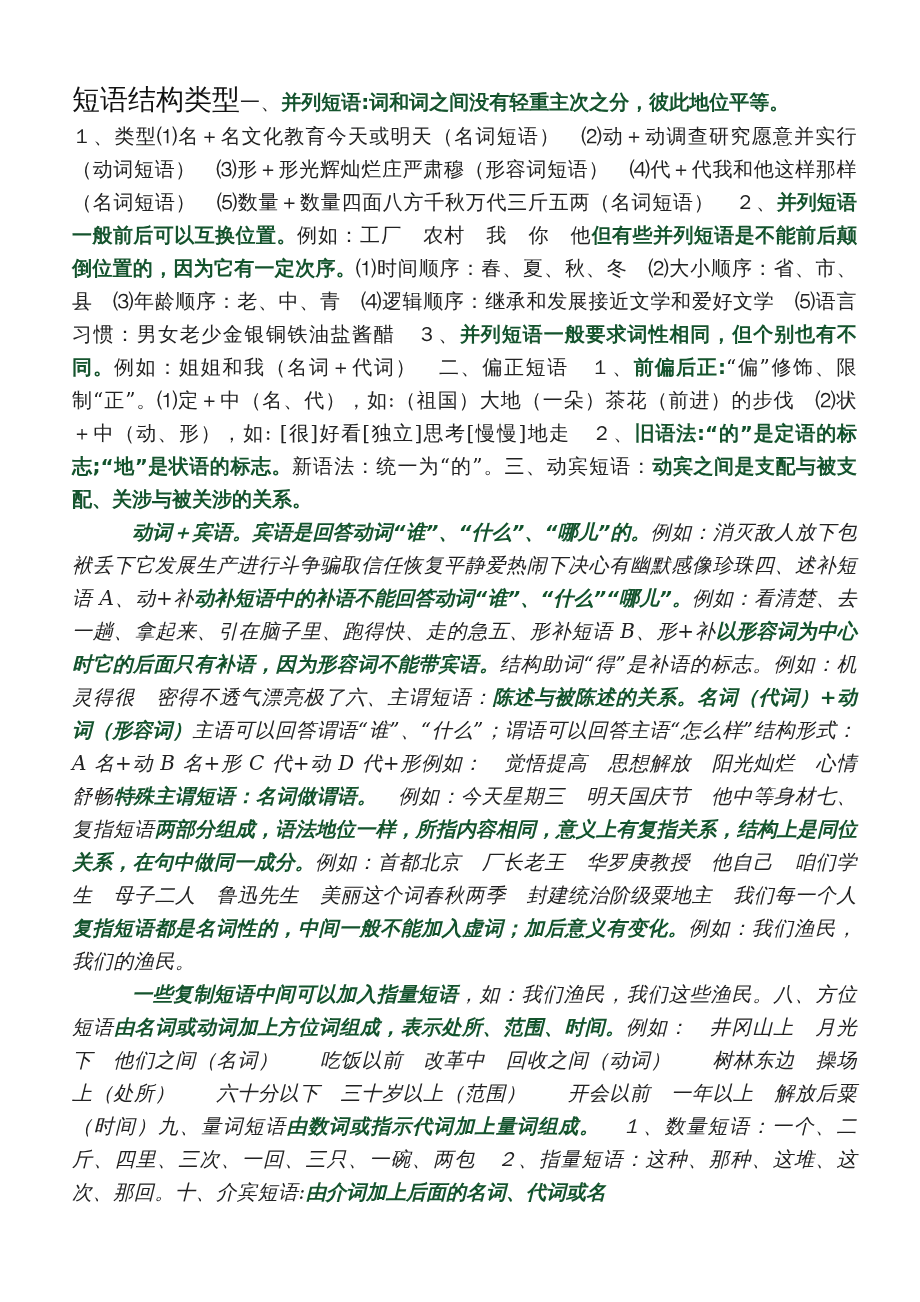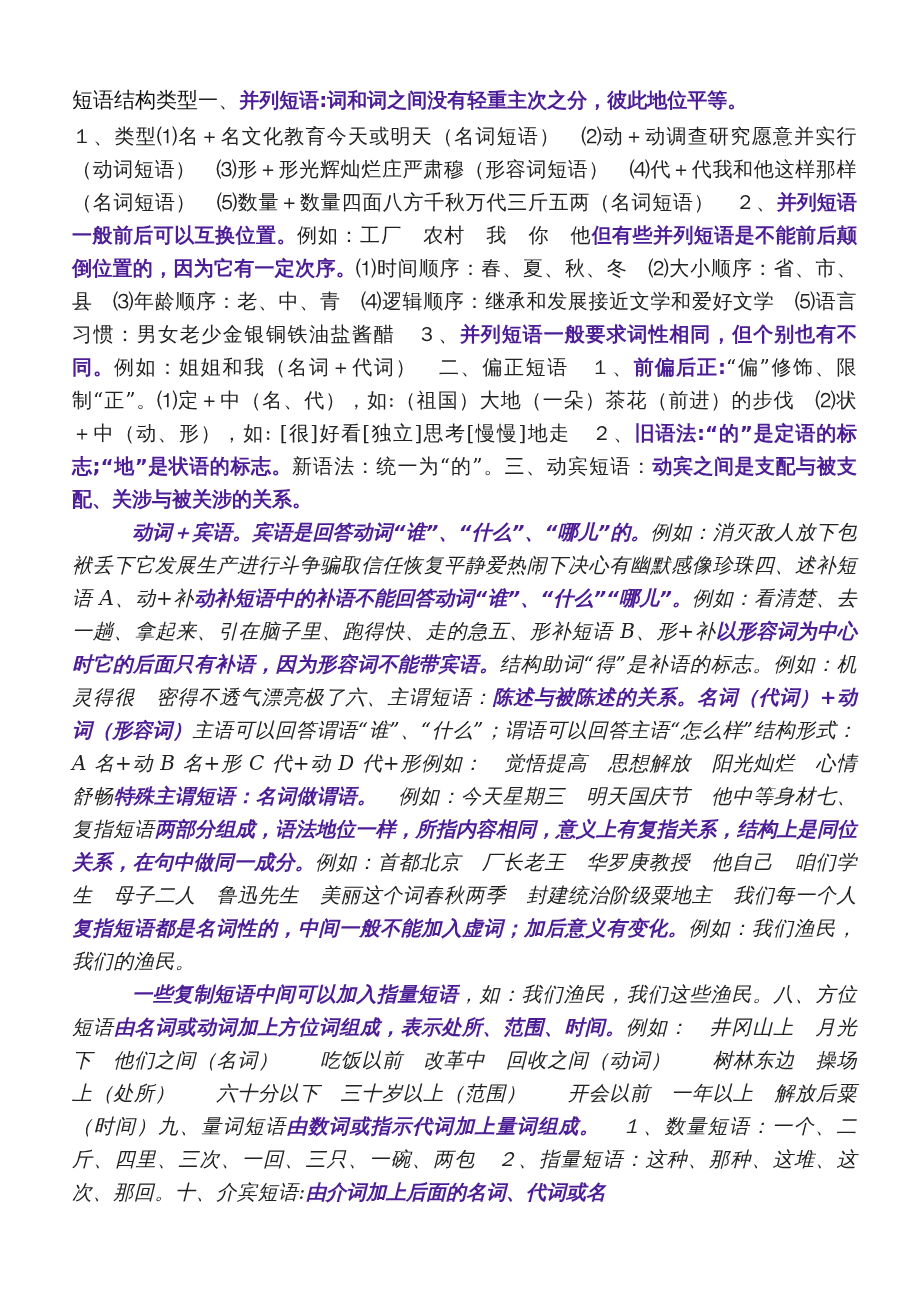--- a/index.html
+++ b/index.html
@@ -5,24 +5,24 @@
     html, body { margin: 0; padding: 0; background: #ffffff; }
     body { width: 920px; height: 1302px; position: relative; overflow: hidden; }
     .page {
       position: absolute; left: 72px; top: 80px; width: 785px;
       font-family: "DejaVu Serif", "Liberation Serif", serif;
       font-size: 20px; line-height: 33px; color: #222;
       text-align: justify; letter-spacing: 0.6px;
     }
     .title {
       font-family: "DejaVu Sans", "Liberation Sans", sans-serif;
-      font-size: 21px; font-weight: normal; color: #111; letter-spacing: 0;
+      font-size: 28px; font-weight: normal; color: #111; letter-spacing: 0;
       line-height: 40px;
     }
-    .b { font-family: "DejaVu Sans", "Liberation Sans", sans-serif; font-weight: bold; color: #4c1d95; letter-spacing: 0; }
+    .b { font-family: "DejaVu Sans", "Liberation Sans", sans-serif; font-weight: bold; color: #14532d; letter-spacing: 0; }
     .p { margin: 0; }
     .indent { text-indent: 60px; font-style: italic; }
   </style>
 </head>
 <body>
 
 <div class="page">
   <p class="p"><span class="title">短语结构类型</span><span>一、</span><span class="b">并列短语:词和词之间没有轻重主次之分，彼此地位平等。</span><br><span>１、类型⑴名＋名文化教育今天或明天（名词短语）　⑵动＋动调查研究愿意并实行（动词短语）　⑶形＋形光辉灿烂庄严肃穆（形容词短语）　⑷代＋代我和他这样那样（名词短语）　⑸数量＋数量四面八方千秋万代三斤五两（名词短语）　２、</span><span class="b">并列短语一般前后可以互换位置。</span><span>例如：工厂　农村　我　你　他</span><span class="b">但有些并列短语是不能前后颠倒位置的，因为它有一定次序。</span><span>⑴时间顺序：春、夏、秋、冬　⑵大小顺序：省、市、县　⑶年龄顺序：老、中、青　⑷逻辑顺序：继承和发展接近文学和爱好文学　⑸语言习惯：男女老少金银铜铁油盐酱醋　３、</span><span class="b">并列短语一般要求词性相同，但个别也有不同。</span><span>例如：姐姐和我（名词＋代词）　二、偏正短语　１、</span><span class="b">前偏后正:</span><span>“偏”修饰、限制“正”。⑴定＋中（名、代），如:（祖国）大地（一朵）茶花（前进）的步伐　⑵状＋中（动、形），如: [很]好看[独立]思考[慢慢]地走　２、</span><span class="b">旧语法:“的”是定语的标志;“地”是状语的标志。</span><span>新语法：统一为“的”。三、动宾短语：</span><span class="b">动宾之间是支配与被支配、关涉与被关涉的关系。</span></p>
 
   <p class="p indent"><span class="b">动词＋宾语。宾语是回答动词“谁”、“什么”、“哪儿”的。</span><span>例如：消灭敌人放下包袱丢下它发展生产进行斗争骗取信任恢复平静爱热闹下决心有幽默感像珍珠四、述补短语 A、动+补</span><span class="b">动补短语中的补语不能回答动词“谁”、“什么”“哪儿”。</span><span>例如：看清楚、去一趟、拿起来、引在脑子里、跑得快、走的急五、形补短语 B、形+补</span><span class="b">以形容词为中心时它的后面只有补语，因为形容词不能带宾语。</span><span>结构助词“得”是补语的标志。例如：机灵得很　密得不透气漂亮极了六、主谓短语：</span><span class="b">陈述与被陈述的关系。名词（代词）+动词（形容词）</span><span>主语可以回答谓语“谁”、“什么”；谓语可以回答主语“怎么样”结构形式：A 名+动 B 名+形 C 代+动 D 代+形例如：　觉悟提高　思想解放　阳光灿烂　心情舒畅</span><span class="b">特殊主谓短语：名词做谓语。</span><span>　例如：今天星期三　明天国庆节　他中等身材七、复指短语</span><span class="b">两部分组成，语法地位一样，所指内容相同，意义上有复指关系，结构上是同位关系，在句中做同一成分。</span><span>例如：首都北京　厂长老王　华罗庚教授　他自己　咱们学生　母子二人　鲁迅先生　美丽这个词春秋两季　封建统治阶级粟地主　我们每一个人</span><span class="b">复指短语都是名词性的，中间一般不能加入虚词；加后意义有变化。</span><span>例如：我们渔民，我们的渔民。</span></p>

